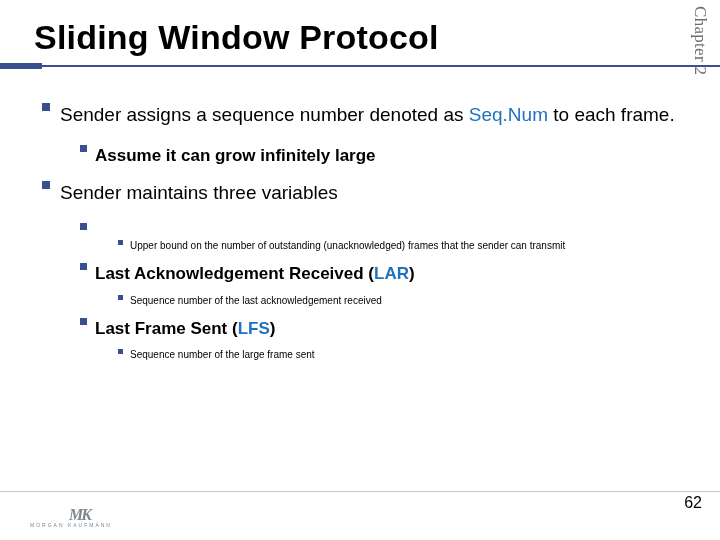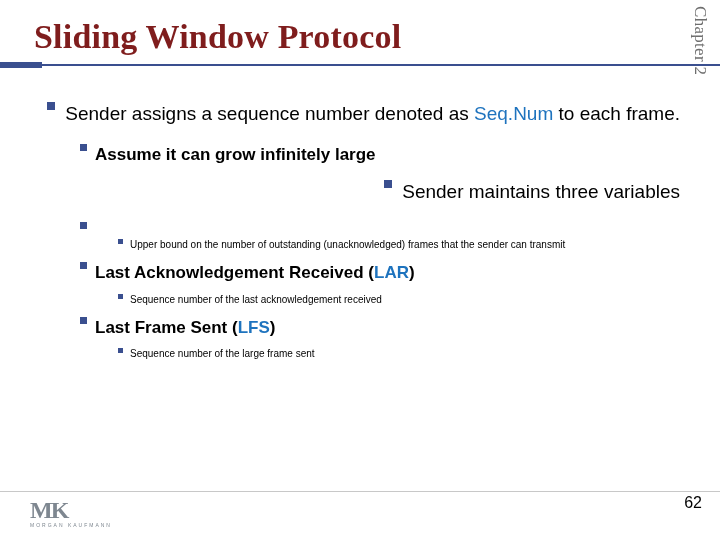--- a/index.html
+++ b/index.html
@@ -17,24 +17,23 @@
     position: relative;
     padding: 18px 40px 40px 34px;
   }
   .title-wrap {
     position: relative;
     margin-bottom: 22px;
   }
   .title {
     font-size: 34px;
     font-weight: bold;
-    color: #7f1d1d;
+    color: #000000;
     letter-spacing: 0.2px;
     padding-left: 0;
-    font-family: Liberation Serif, serif;
   }
   .title-underline {
     position: absolute;
     left: -34px;
     right: -40px;
     bottom: -12px;
     height: 6px;
   }
   .title-underline .thick {
     position: absolute;
@@ -73,44 +72,46 @@
     width: 8px;
     height: 8px;
     background: #3a4f8f;
     margin-right: 10px;
     vertical-align: 1px;
     flex-shrink: 0;
   }
   .bullet.s { width: 7px; height: 7px; margin-right: 8px; vertical-align: 2px; }
   .bullet.xs { width: 5px; height: 5px; margin-right: 7px; vertical-align: 3px; }
   li { display: flex; align-items: flex-start; }
-  .lvl1 { margin: 0 0 18px 8px; font-size: 19px; justify-content: flex-end; }
+  .lvl1 { margin: 0 0 18px 8px; font-size: 19px; }
   .lvl2 { margin: 10px 0 10px 46px; font-size: 17px; font-weight: bold; }
   .lvl3 { margin: 8px 0 8px 84px; font-size: 10px; }
   .accent { color: #1e73be; }
   .txt { display: inline; }
   .footer-line {
     position: absolute;
     left: 0;
     right: 0;
     bottom: 48px;
     height: 1px;
     background: #c8c8c8;
   }
   .logo {
     position: absolute;
     left: 30px;
     bottom: 12px;
     color: #7e8790;
   }
   .logo .mk {
     font-family: Georgia, "Times New Roman", serif;
-    font-size: 24px;
+    font-size: 16px;
+    font-style: italic;
     letter-spacing: -2px;
     font-weight: 600;
+    margin-left: 39px;
   }
   .logo .sub {
     font-size: 5px;
     letter-spacing: 2px;
     display: block;
     margin-top: -2px;
   }
   .pagenum {
     position: absolute;
     right: 18px;

